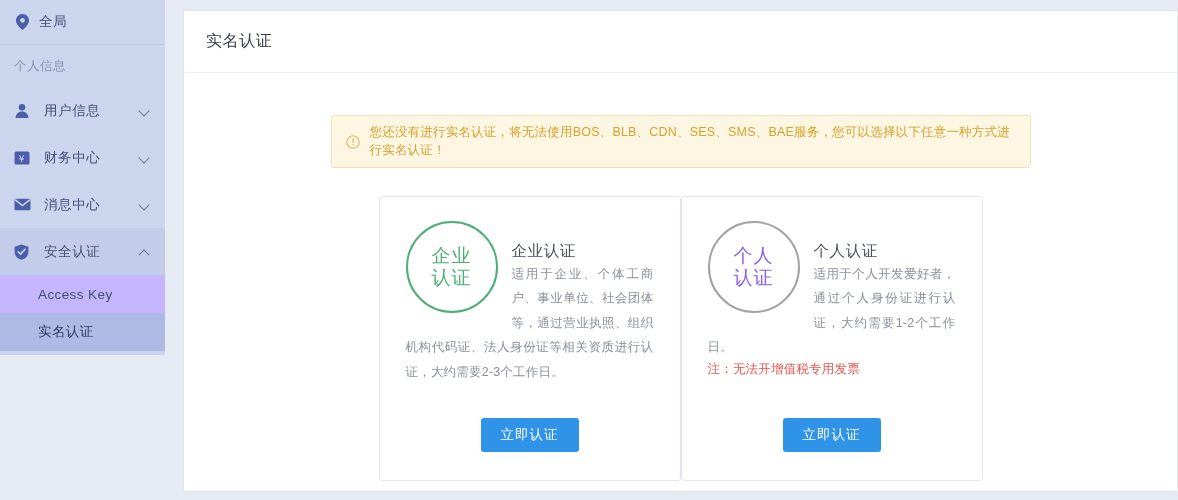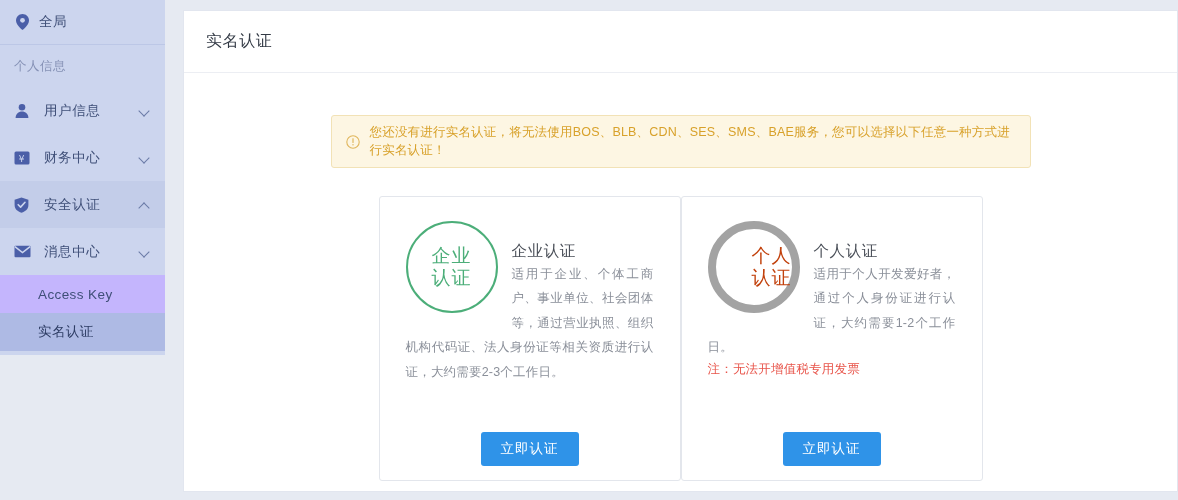--- a/index.html
+++ b/index.html
@@ -194,21 +194,21 @@
     flex-direction: column;
     align-items: center;
     justify-content: center;
     margin-right: 14px;
     margin-bottom: 4px;
     font-size: 19px;
     line-height: 1.15;
     letter-spacing: 1px;
   }
   .badge.green { border: 2px solid #4cae79; color: #4cae79; }
-  .badge.gold  { border: 8px solid #a3a3a3; color: #c2410c; align-items: flex-end; }
+  .badge.gold  { border: 2px solid #a3a3a3; color: #8b5cf6; }
   .badge span { display: block; }
 
   .card-title {
     font-size: 15.5px;
     color: #4a4f58;
     padding-top: 20px;
     letter-spacing: .6px;
   }
   .card-desc {
     margin-top: 0;
@@ -223,21 +223,21 @@
     margin-top: 1px;
     font-size: 12.5px;
     color: #e8544a;
     letter-spacing: .2px;
   }
 
   .card-action {
     position: absolute;
     left: 0;
     right: 0;
-    bottom: 14px;
+    bottom: 28px;
     display: flex;
     justify-content: center;
   }
   .btn-primary {
     background: #2f93e8;
     color: #ffffff;
     border: none;
     border-radius: 3px;
     padding: 8px 20px;
     font-size: 13.5px;
@@ -280,40 +280,40 @@
       <span class="nav-icon">
         <svg width="16" height="16" viewBox="0 0 16 16">
           <rect x="0.5" y="1.5" width="15" height="13" rx="1.5" fill="#4b5fa8"></rect>
           <text x="8" y="11.6" font-size="9" fill="#ccd5ee" text-anchor="middle" font-family="DejaVu Sans, sans-serif">¥</text>
         </svg>
       </span>
       <span class="nav-label">财务中心</span>
       <span class="chev"></span>
     </div>
 
+    <div class="nav-item">
+      <span class="nav-icon">
+        <svg width="17" height="13" viewBox="0 0 17 13">
+          <rect x="0.5" y="0.8" width="16" height="11.5" rx="1" fill="#4b5fa8"></rect>
+          <path d="M0.9 1.6L8.5 7.6L16.1 1.6" stroke="#ccd5ee" stroke-width="1.5" fill="none"></path>
+        </svg>
+      </span>
+      <span class="nav-label">消息中心</span>
+      <span class="chev"></span>
+    </div>
+
     <div class="nav-item expanded">
       <span class="nav-icon">
         <svg width="15" height="16" viewBox="0 0 15 16">
           <path d="M7.5 0.4L14.4 2.7V8.1C14.4 12 11.4 14.8 7.5 15.8C3.6 14.8 0.6 12 0.6 8.1V2.7Z" fill="#4b5fa8"></path>
           <path d="M4.2 7.7L6.6 10.1L11.0 5.3" stroke="#ccd5ee" stroke-width="1.6" fill="none" stroke-linecap="round" stroke-linejoin="round"></path>
         </svg>
       </span>
       <span class="nav-label">安全认证</span>
       <span class="chev up"></span>
-    </div>
-
-    <div class="nav-item">
-      <span class="nav-icon">
-        <svg width="17" height="13" viewBox="0 0 17 13">
-          <rect x="0.5" y="0.8" width="16" height="11.5" rx="1" fill="#4b5fa8"></rect>
-          <path d="M0.9 1.6L8.5 7.6L16.1 1.6" stroke="#ccd5ee" stroke-width="1.5" fill="none"></path>
-        </svg>
-      </span>
-      <span class="nav-label">消息中心</span>
-      <span class="chev"></span>
     </div>
 
     <div class="sub-item">
       <span>Access Key</span>
     </div>
     <div class="sub-item active">
       <span>实名认证</span>
     </div>
 
   </div>

